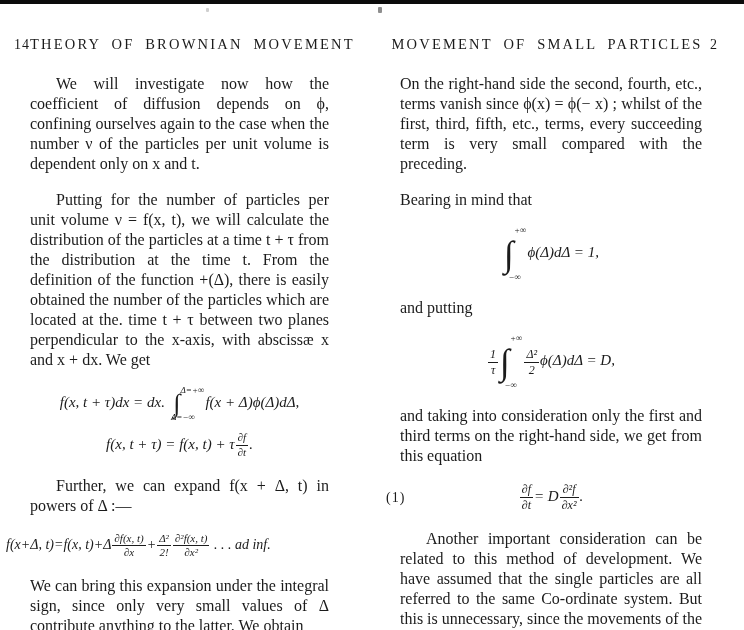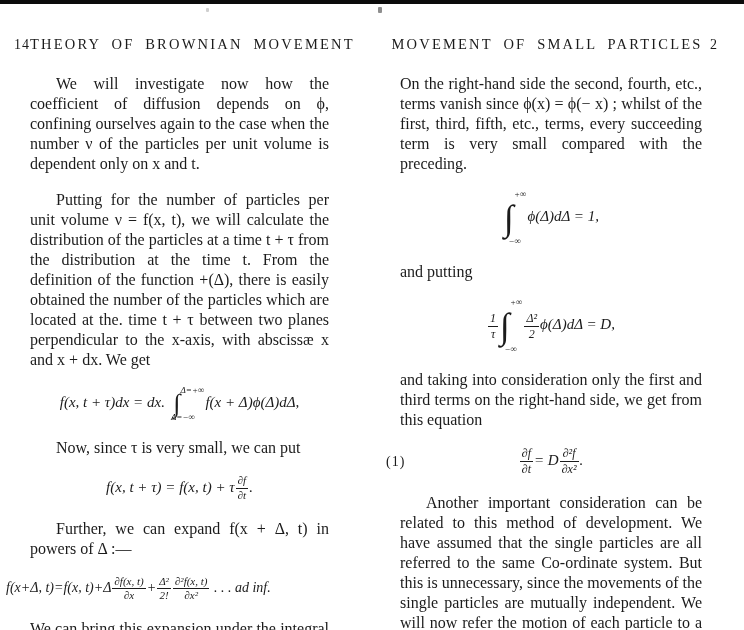--- a/index.html
+++ b/index.html
@@ -81,21 +81,20 @@
     <div class="disp m-eq1 eq1">
       <span class="txt">f(x, t + τ)dx = dx.  </span><span class="intg i-sm">
           <span class="isign">∫</span>
           <span class="ilims">
             <span class="hi">Δ=+∞</span>
             <span class="lo">Δ=−∞</span>
           </span>
         </span><span class="txt">f(x + Δ)ϕ(Δ)dΔ,</span>
     </div>
 
-    <p class="ind">Now, since τ is very small, we can put</p>
 
     <div class="disp m-eq2">
       <span class="txt">f(x, t + τ) = f(x, t) + τ</span><span class="frac"><span class="fn">∂f</span><span class="fd">∂t</span></span><span class="txt">.</span>
     </div>
 
     <p class="ind">Further, we can expand f(x + Δ, t) in powers of Δ :—</p>
 
     <div class="disp m-eq3">
       <span class="txt">f(x+Δ, t)=f(x, t)+Δ</span><span class="frac"><span class="fn">∂f(x, t)</span><span class="fd">∂x</span></span><span class="txt">+</span><span class="frac"><span class="fn">Δ²</span><span class="fd">2!</span></span><span class="frac"><span class="fn">∂²f(x, t)</span><span class="fd">∂x²</span></span><span class="txt"> . . . ad inf.</span>
     </div>
@@ -128,20 +127,21 @@
     </div>
   </div>
 
   <div class="page pr">
     <div class="pg-header">
       <span class="pg-title">MOVEMENT OF SMALL PARTICLES</span>
       <span class="pg-num">2</span>
     </div>
 
     <p>On the right-hand side the second, fourth, etc., terms vanish since ϕ(x) = ϕ(− x) ; whilst of the first, third, fifth, etc., terms, every succeeding term is very small compared with the preceding.</p>
+    <p>Bearing in mind that</p>
 
     <div class="disp m-eqA">
       <span class="intg i-lg">
           <span class="isign">∫</span>
           <span class="ilims">
             <span class="hi">+∞</span>
             <span class="lo">−∞</span>
           </span>
         </span><span class="txt">ϕ(Δ)dΔ = 1,</span>
     </div>

